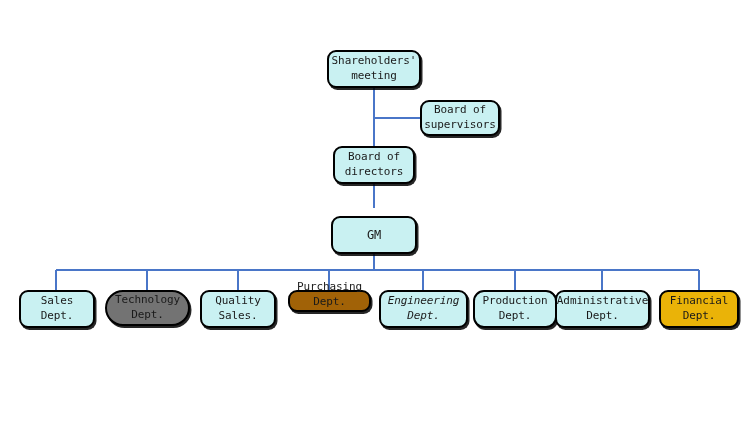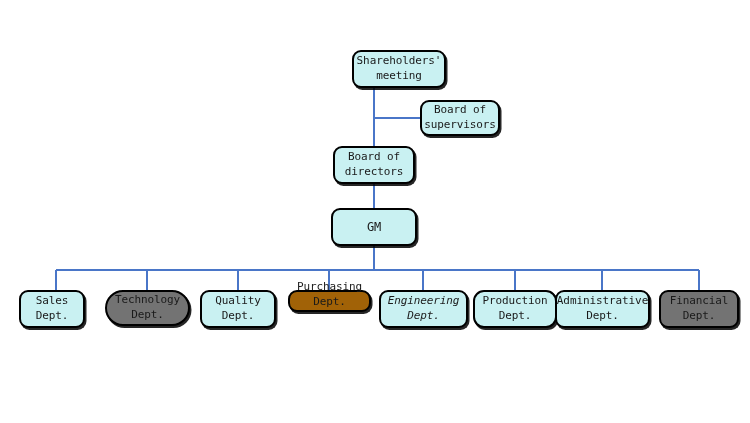--- a/index.html
+++ b/index.html
@@ -58,36 +58,36 @@
       <line x1="56" y1="270" x2="699" y2="270" stroke="#4a76c8" stroke-width="2" shape-rendering="crispEdges"></line>
       <line x1="56" y1="270" x2="56" y2="290" stroke="#4a76c8" stroke-width="2" shape-rendering="crispEdges"></line>
       <line x1="147" y1="270" x2="147" y2="290" stroke="#4a76c8" stroke-width="2" shape-rendering="crispEdges"></line>
       <line x1="238" y1="270" x2="238" y2="290" stroke="#4a76c8" stroke-width="2" shape-rendering="crispEdges"></line>
       <line x1="329" y1="270" x2="329" y2="290" stroke="#4a76c8" stroke-width="2" shape-rendering="crispEdges"></line>
       <line x1="423" y1="270" x2="423" y2="290" stroke="#4a76c8" stroke-width="2" shape-rendering="crispEdges"></line>
       <line x1="515" y1="270" x2="515" y2="290" stroke="#4a76c8" stroke-width="2" shape-rendering="crispEdges"></line>
       <line x1="602" y1="270" x2="602" y2="290" stroke="#4a76c8" stroke-width="2" shape-rendering="crispEdges"></line>
       <line x1="699" y1="270" x2="699" y2="290" stroke="#4a76c8" stroke-width="2" shape-rendering="crispEdges"></line>
     </svg>
-<div class="node level-top" style="left: 327px; top: 50px; width: 94px; height: 38px; background: rgb(201, 241, 242); border-color: rgb(0, 0, 0); color: rgb(26, 26, 26); margin-left: 25px;"><span>Shareholders'
+<div class="node level-top" style="left: 327px; top: 50px; width: 94px; height: 38px; background: rgb(201, 241, 242); border-color: rgb(0, 0, 0); color: rgb(26, 26, 26);"><span>Shareholders'
 meeting</span></div>
     <div class="node level-top" style="left: 420px; top: 100px; width: 80px; height: 36px; background: rgb(201, 241, 242); border-color: rgb(0, 0, 0); color: rgb(26, 26, 26);"><span>Board of
 supervisors</span></div>
     <div class="node level-top" style="left: 333px; top: 146px; width: 82px; height: 38px; background: rgb(201, 241, 242); border-color: rgb(0, 0, 0); color: rgb(26, 26, 26);"><span>Board of
 directors</span></div>
-    <div class="node level-gm" style="left: 331px; top: 208px; width: 86px; height: 38px; background: rgb(201, 241, 242); border-color: rgb(0, 0, 0); color: rgb(26, 26, 26);"><span>GM</span></div>
-    <div class="node level-dept dept" style="left: 19px; top: 290px; width: 66px; height: 38px; background: rgb(201, 241, 242); border-color: rgb(0, 0, 0); color: rgb(26, 26, 26);"><span>Sales
+    <div class="node level-gm" style="left: 331px; top: 216px; width: 86px; height: 38px; background: rgb(201, 241, 242); border-color: rgb(0, 0, 0); color: rgb(26, 26, 26);"><span>GM</span></div>
+    <div class="node level-dept dept" style="left: 19px; top: 290px; width: 76px; height: 38px; background: rgb(201, 241, 242); border-color: rgb(0, 0, 0); color: rgb(26, 26, 26);"><span>Sales
 Dept.</span></div>
     <div class="node level-dept dept" style="left: 105px; top: 290px; width: 85px; height: 36px; background: #737373; border-color: rgb(0, 0, 0); color: rgb(26, 26, 26); border-radius: 19px;"><span>Technology
 Dept.</span></div>
     <div class="node level-dept dept" style="left: 200px; top: 290px; width: 76px; height: 38px; background: rgb(201, 241, 242); border-color: rgb(0, 0, 0); color: rgb(26, 26, 26);"><span>Quality
-Dept.</span></div>
+Sales.</span></div>
     <div class="node level-dept dept" style="left: 288px; top: 290px; width: 83px; height: 22px; background: #a16207; border-color: rgb(0, 0, 0); color: rgb(26, 26, 26); align-items: flex-end;"><span>Purchasing
 Dept.</span></div>
     <div class="node level-dept dept" style="left: 379px; top: 290px; width: 89px; height: 38px; background: rgb(201, 241, 242); border-color: rgb(0, 0, 0); color: rgb(26, 26, 26); font-style: italic;"><span>Engineering
 Dept.</span></div>
     <div class="node level-dept dept" style="left: 473px; top: 290px; width: 84px; height: 38px; background: rgb(201, 241, 242); border-color: rgb(0, 0, 0); color: rgb(26, 26, 26); border-radius: 11px;"><span>Production
 Dept.</span></div>
     <div class="node level-dept dept" style="left: 555px; top: 290px; width: 95px; height: 38px; background: rgb(201, 241, 242); border-color: rgb(0, 0, 0); color: rgb(26, 26, 26);"><span>Administrative
 Dept.</span></div>
-    <div class="node level-dept dept" style="left: 659px; top: 290px; width: 80px; height: 38px; background: #737373; border-color: rgb(0, 0, 0); color: rgb(26, 26, 26);"><span>Financial
+    <div class="node level-dept dept" style="left: 659px; top: 290px; width: 80px; height: 38px; background: #eab308; border-color: rgb(0, 0, 0); color: rgb(26, 26, 26);"><span>Financial
 Dept.</span></div>
   </div>
 
 </body></html>

